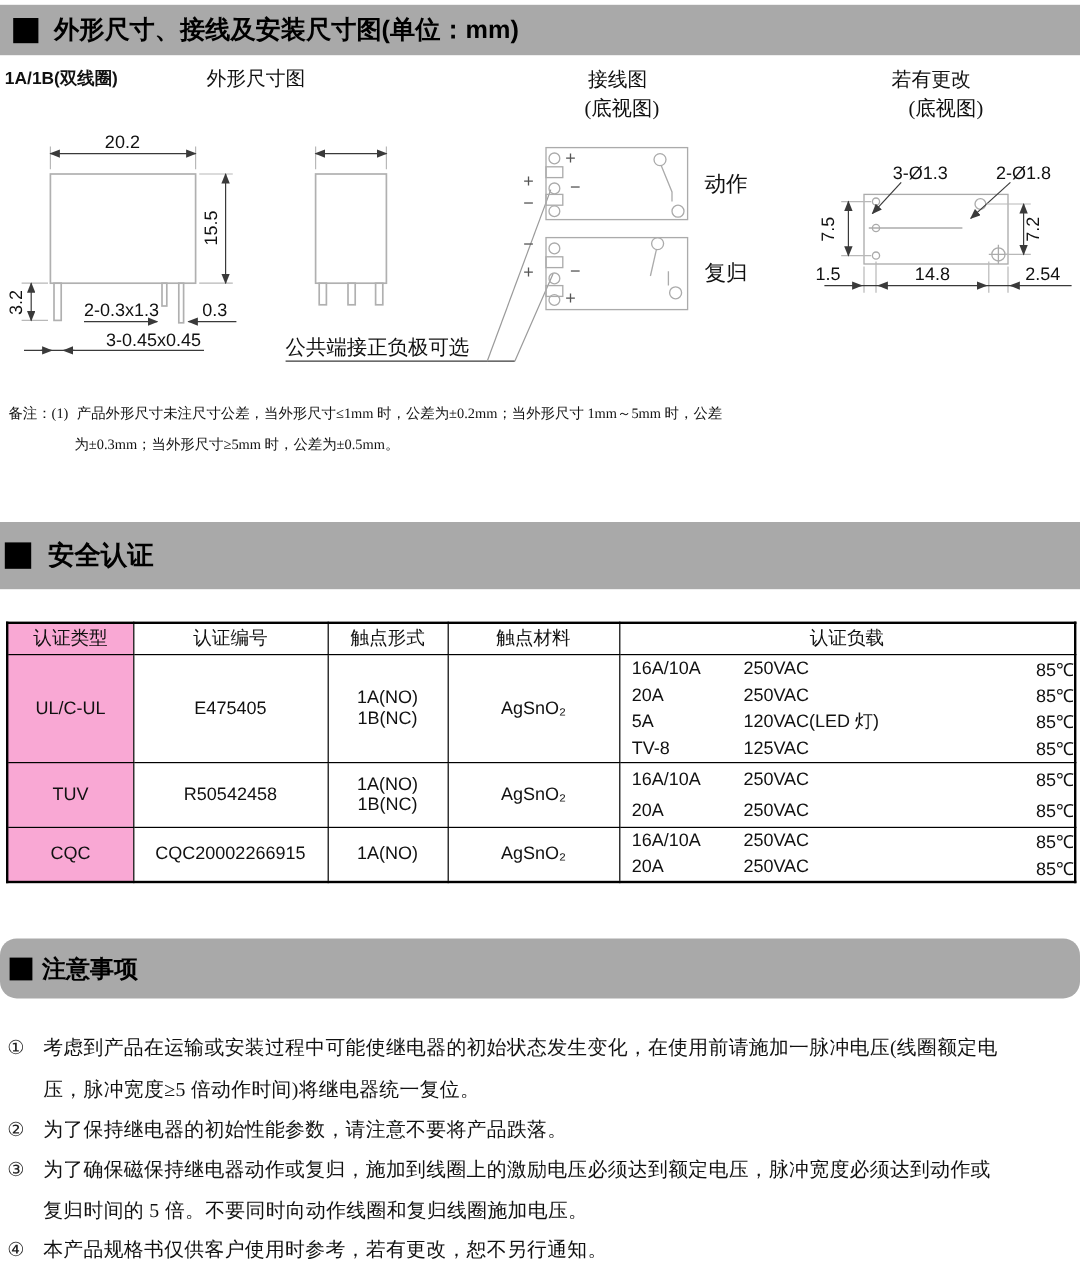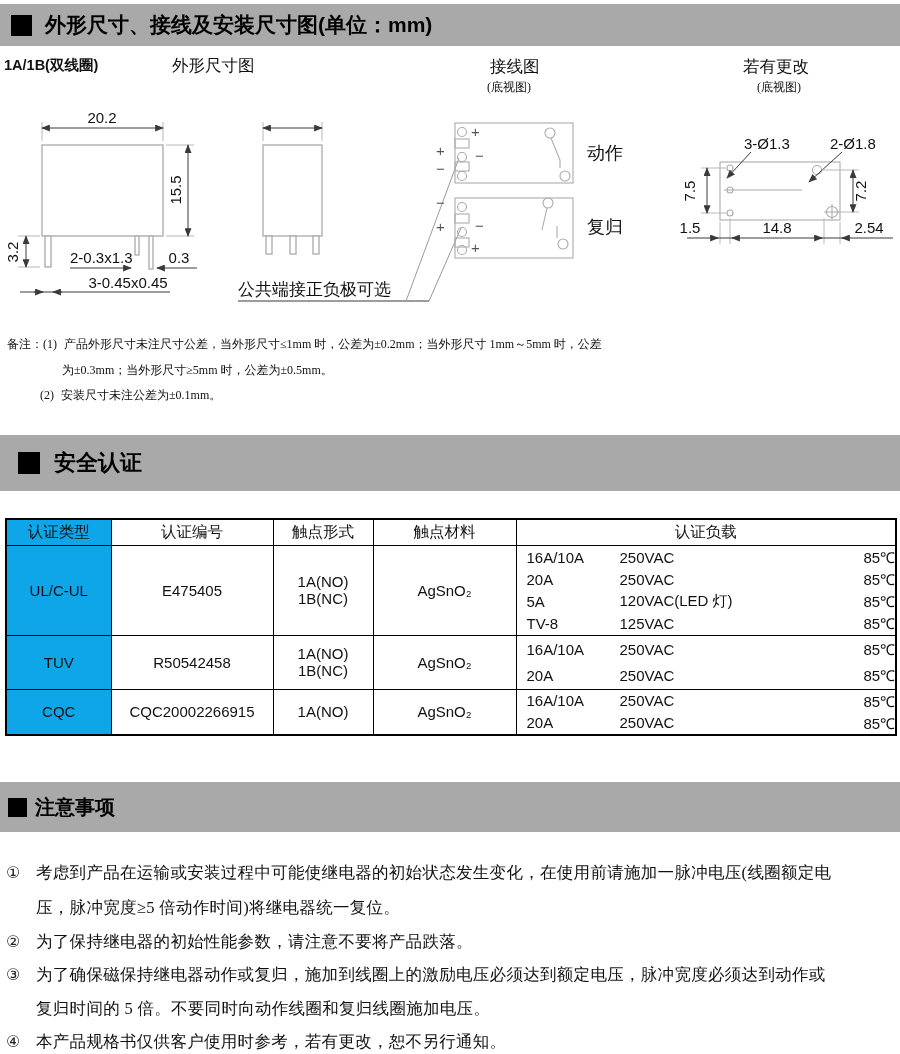--- a/index.html
+++ b/index.html
@@ -2,39 +2,39 @@
 <html><head>
 <meta charset="utf-8">
 <style>
   html,body{margin:0;padding:0;background:#fff;}
   body{width:900px;height:1054px;position:relative;font-family:"Liberation Serif",serif;color:#111;}
   .abs{position:absolute;}
   .bar{position:absolute;left:0;width:900px;background:#a9a9a9;display:flex;align-items:center;box-sizing:border-box;}
   .sq{background:#000;flex:0 0 auto;}
   .bar-title{font-family:"Liberation Sans",sans-serif;font-weight:700;color:#000;white-space:nowrap;}
   .lbl{font-size:16.5px;white-space:nowrap;}
-  .sublbl{font-size:12px;white-space:nowrap;}
+  .sublbl{font-size:17px;white-space:nowrap;}
   .variant{font-family:"Liberation Sans",sans-serif;font-weight:700;font-size:14.5px;white-space:nowrap;}
   .remark{font-size:12px;white-space:nowrap;}
   .remark .gap{margin-left:7px;}
   
   .ext{stroke:#b8b8b8;stroke-width:1;fill:none;}
   .obj{stroke:#b0b0b0;stroke-width:1.4;fill:#fff;}
   .obj2{stroke:#ababab;stroke-width:1.1;fill:none;}
   .dim{stroke:#3a3a3a;stroke-width:1;fill:none;}
   .lead{stroke:#9a9a9a;stroke-width:1;fill:none;}
   svg text{font-family:"Liberation Sans",sans-serif;font-size:15px;fill:#111;}
   svg text.cjk{font-family:"Liberation Serif",serif;font-size:17px;}
   svg text.big{font-family:"Liberation Serif",serif;font-size:18px;}
   svg text.sign{font-size:15px;fill:#555;}
   
   table.cert{border-collapse:collapse;table-layout:fixed;width:890px;font-family:"Liberation Sans",sans-serif;font-size:15px;border:2px solid #000;}
   table.cert td,table.cert th{border:1px solid #000;text-align:center;vertical-align:middle;padding:0;font-weight:normal;}
   th.cn{font-family:"Liberation Serif",serif;font-size:15.5px;}
-  .shade{background:#0ea5e9;}
+  .shade{background:#f9a8d4;}
   .loads{display:flex;flex-direction:column;justify-content:center;height:100%;padding:0 0 0 10px;box-sizing:border-box;}
   .load-line{display:flex;align-items:center;}
   .lh22 .load-line{height:22px;}
   .lh26 .load-line{height:26px;}
   .load-cur{width:93px;text-align:left;}
   .load-vol{flex:1;text-align:left;}
   .load-tmp{text-align:right;}
   
   .note-line{position:absolute;white-space:nowrap;font-size:16.5px;}
   .cnum{display:inline-block;width:30px;font-family:"DejaVu Sans",sans-serif;font-size:16px;color:#222;}
@@ -163,25 +163,22 @@
       <text x="690" y="141" text-anchor="middle">1.5</text>
       <text x="777" y="141" text-anchor="middle">14.8</text>
       <text x="869" y="141" text-anchor="middle">2.54</text>
     </g>
   </svg>
 
   <div class="remark" style="position:absolute;left:7px;top:336px;">
     <span>备注：</span><span>(1)</span><span class="gap">产品外形尺寸未注尺寸公差，当外形尺寸≤1mm 时，公差为±0.2mm；当外形尺寸 1mm～5mm 时，公差</span>
   </div>
   <div class="remark" style="position:absolute;left:62px;top:362px;">为±0.3mm；当外形尺寸≥5mm 时，公差为±0.5mm。</div>
-  <div class="remark" style="position:absolute;left:40px;top:387px;">
-    <span>(2)</span><span class="gap">安装尺寸未注公差为±0.1mm。</span>
-  </div>
-
-  <div class="bar" style="top:435px;height:56px;padding-left:18px;">
+
+  <div class="bar" style="top:435px;height:56px;padding-left:4px;">
     <span class="sq" style="width:22px;height:22px;"></span>
     <span class="bar-title" style="font-size:22px;margin-left:14px;">安全认证</span>
   </div>
 
   <table class="cert abs" style="left:5px;top:518px;">
     <colgroup>
       <col style="width:105px">
         <col style="width:162px">
         <col style="width:100px">
         <col style="width:143px">
@@ -269,21 +266,21 @@
                 <span class="load-cur">20A</span>
                 <span class="load-vol">250VAC</span>
                 <span class="load-tmp">85℃</span>
               </div>
         </div>
       </td>
     </tr>
   </tbody>
     </table>
 
-  <div class="bar" style="top:782px;height:50px;padding-left:8px;">
+  <div class="bar" style="top:782px;height:50px;padding-left:8px;border-radius:14px;">
     <span class="sq" style="width:19px;height:19px;"></span>
     <span class="bar-title" style="font-size:20px;margin-left:8px;">注意事项</span>
   </div>
 
   <div class="note-line" style="left:6px;top:862px;">
     <span class="cnum">①</span><span class="ntext">考虑到产品在运输或安装过程中可能使继电器的初始状态发生变化，在使用前请施加一脉冲电压(线圈额定电</span>
   </div>
   <div class="note-line" style="left:36px;top:897px;">
     <span class="ntext">压，脉冲宽度≥5 倍动作时间)将继电器统一复位。</span>
   </div>

